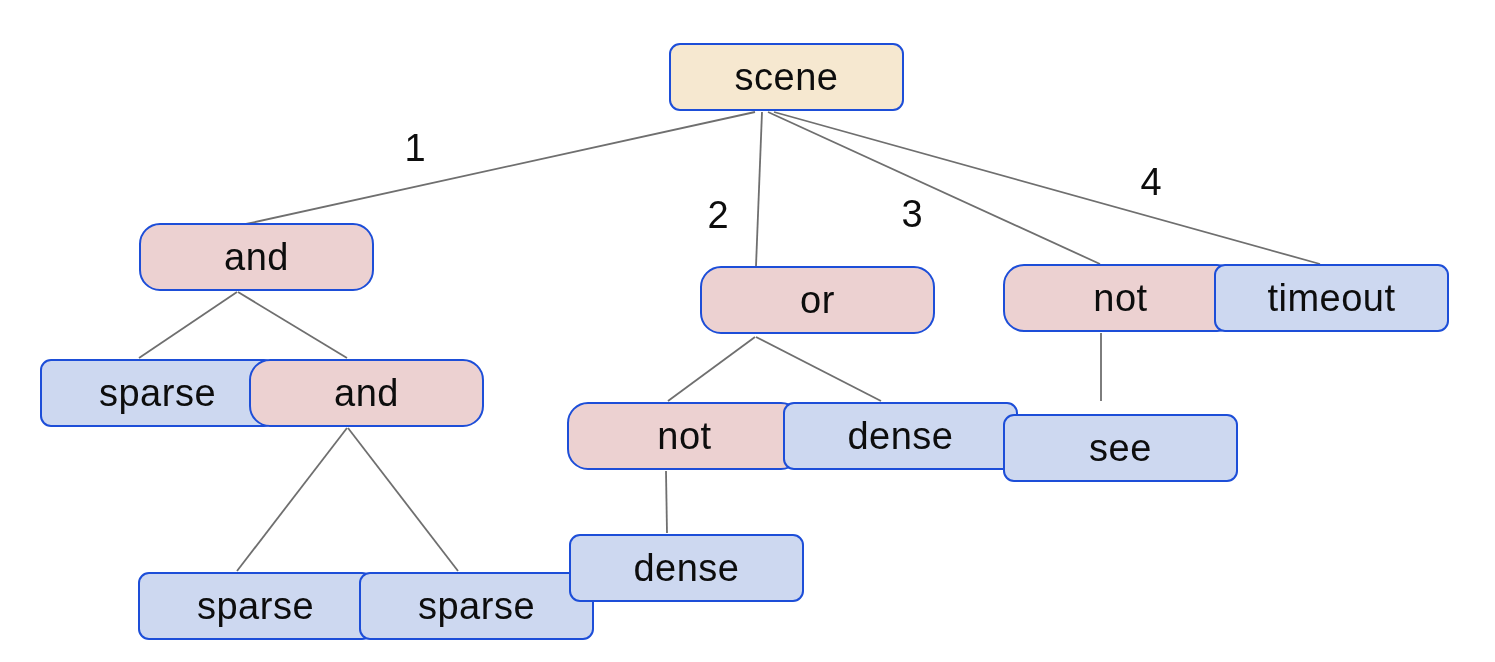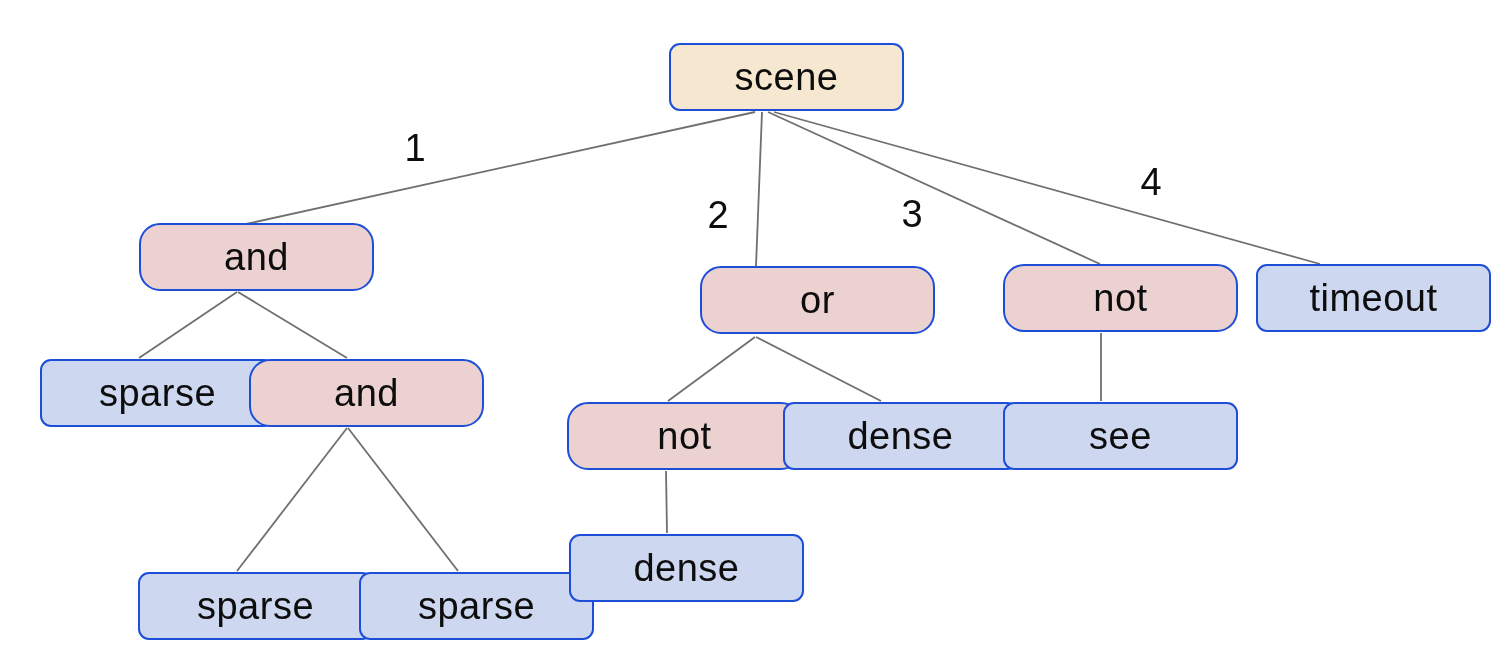--- a/index.html
+++ b/index.html
@@ -77,36 +77,36 @@
     </div>
   <div class="node node-operator" style="left: 139px; top: 223px;">
       <span class="node-label">and</span>
     </div>
   <div class="node node-operator" style="left: 678px; top: 266px; margin-left: 22px;">
       <span class="node-label">or</span>
     </div>
   <div class="node node-operator" style="left: 1003px; top: 264px;">
       <span class="node-label">not</span>
     </div>
-  <div class="node node-leaf" style="left: 1256px; top: 264px;">
+  <div class="node node-leaf" style="left: 1214px; top: 264px;">
       <span class="node-label">timeout</span>
     </div>
   <div class="node node-leaf" style="left: 40px; top: 359px;">
       <span class="node-label">sparse</span>
     </div>
   <div class="node node-operator" style="left: 249px; top: 359px;">
       <span class="node-label">and</span>
     </div>
   <div class="node node-operator" style="left: 567px; top: 402px;">
       <span class="node-label">not</span>
     </div>
   <div class="node node-leaf" style="left: 783px; top: 402px;">
       <span class="node-label">dense</span>
     </div>
-  <div class="node node-leaf" style="left: 1003px; top: 402px;">
+  <div class="node node-leaf" style="left: 1003px; top: 414px;">
       <span class="node-label">see</span>
     </div>
   <div class="node node-leaf" style="left: 138px; top: 572px;">
       <span class="node-label">sparse</span>
     </div>
   <div class="node node-leaf" style="left: 359px; top: 572px;">
       <span class="node-label">sparse</span>
     </div>
   <div class="node node-leaf" style="left: 569px; top: 534px;">
       <span class="node-label">dense</span>

